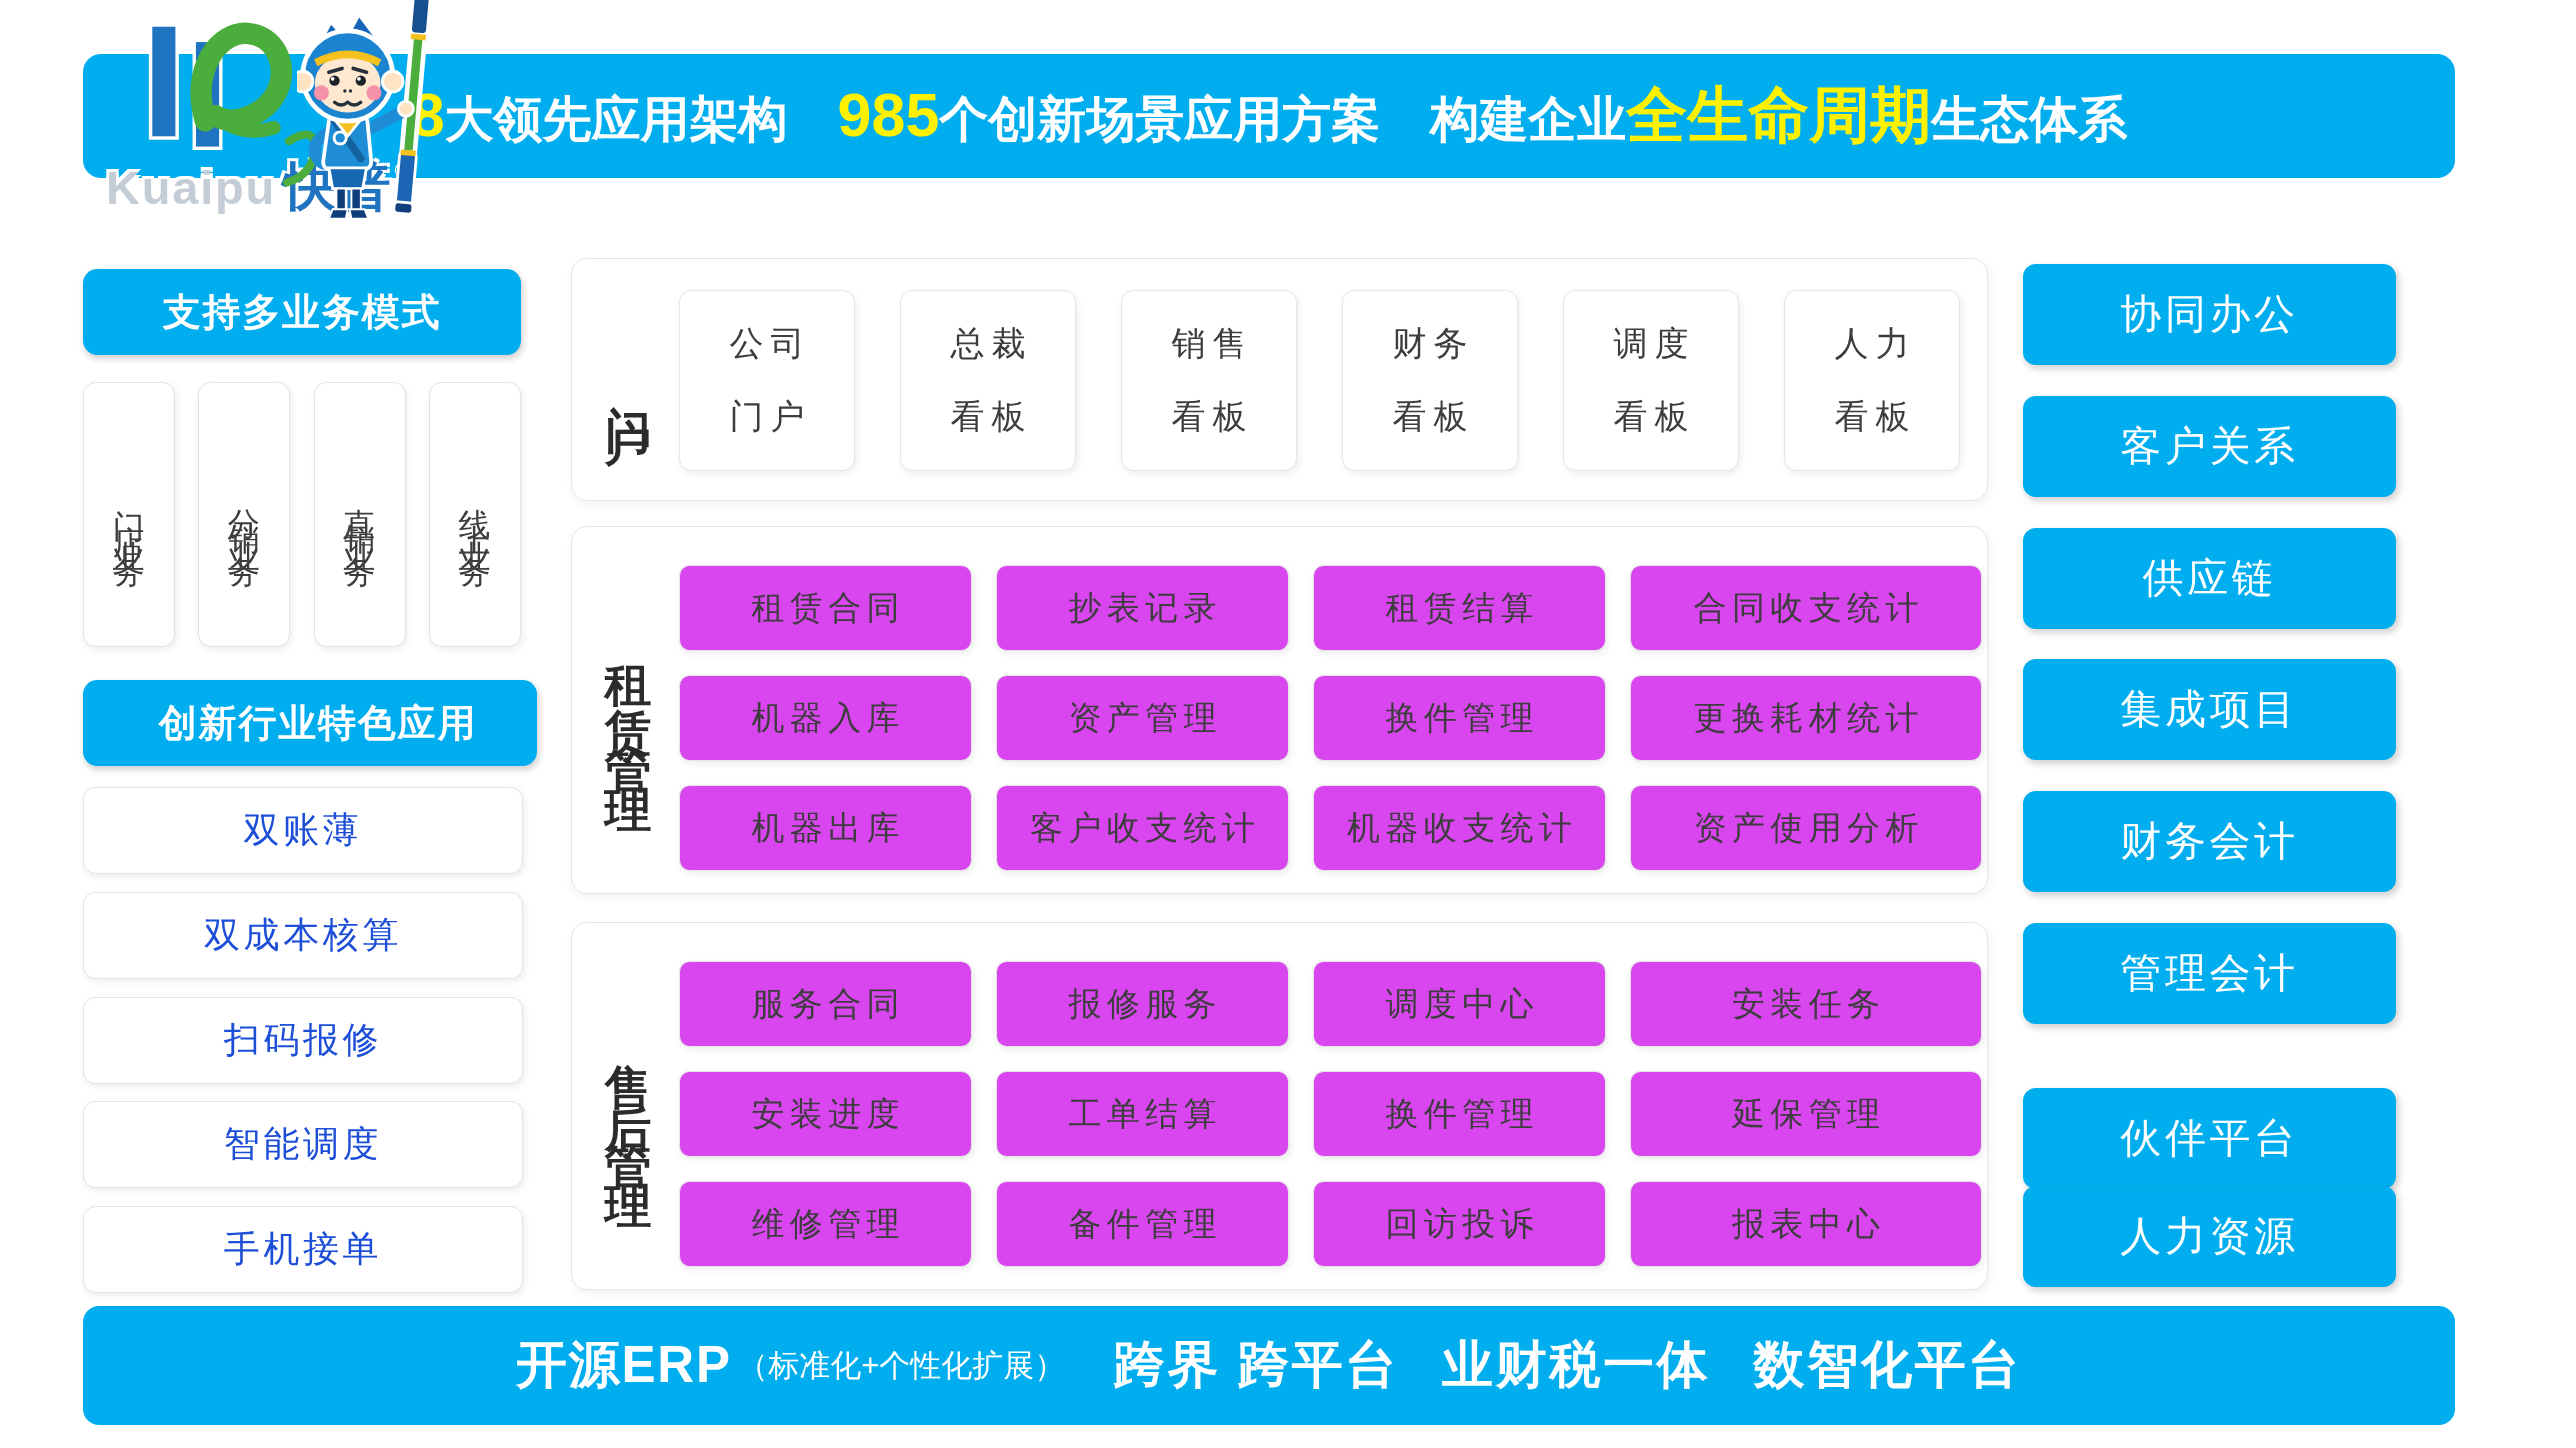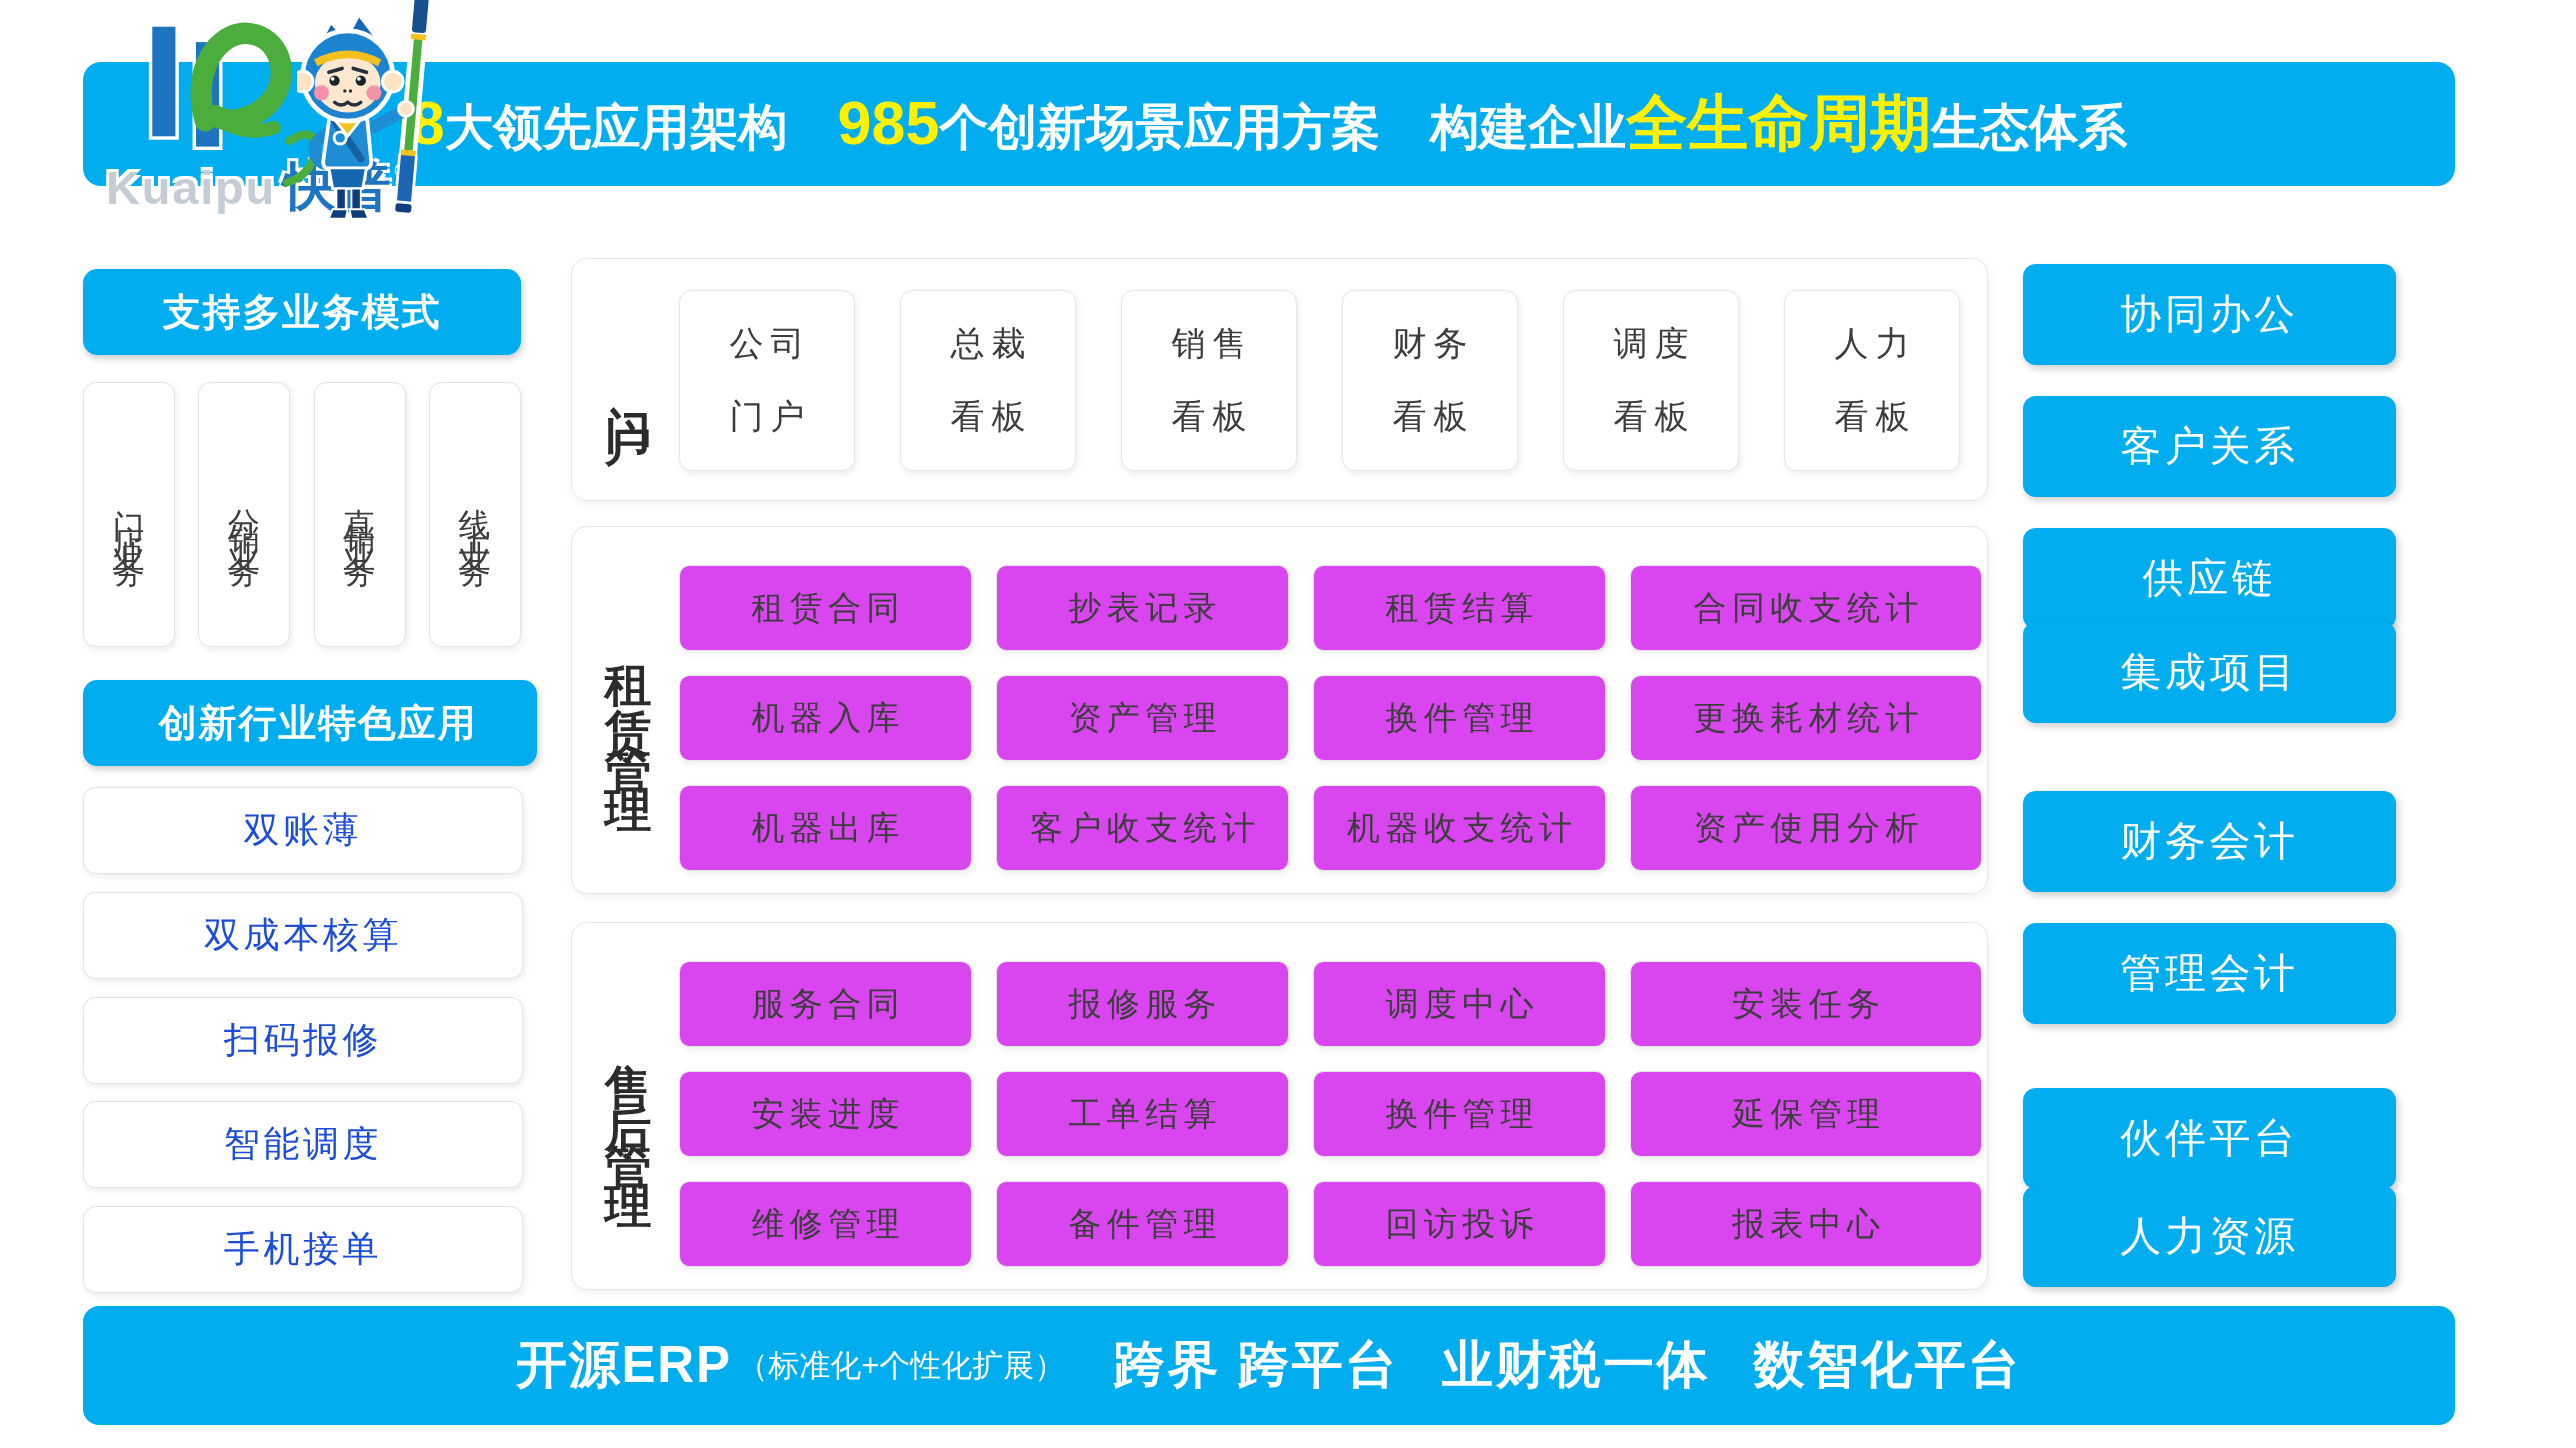--- a/index.html
+++ b/index.html
@@ -2,21 +2,21 @@
 <html style="font-size:14.4px"><head>
 <meta charset="utf-8">
 <style>
   html,body{margin:0;padding:0;background:#fff;}
   .page{position:relative;width:2576px;height:1449px;background:#ffffff;overflow:hidden;
         font-family:"Liberation Sans","DejaVu Sans",sans-serif;color:#3d3d3d;}
 
   
   .top-banner{position:absolute;left:83px;top:54px;width:2372px;height:124px;
               background:#00AEEF;border-radius:18px;display:flex;align-items:baseline;
-              justify-content:center;white-space:nowrap;margin-top:8px;}
+              justify-content:center;white-space:nowrap;}
   .top-banner .grp{margin:0 25px;align-self:center;}
   .bn-white{color:#ffffff;font-size:49px;font-weight:700;}
   .bn-num{color:#FFF100;font-size:61px;font-weight:700;}
   .bn-hl{color:#FFF100;font-size:61px;font-weight:700;}
 
   
   .logo-area{position:absolute;left:106px;top:0;width:487px;height:233px;z-index:5;}
   .kp-mark{position:absolute;left:31px;top:12.6px;width:171px;height:137px;}
   .wordmark{position:absolute;left:0px;top:152px;display:flex;align-items:baseline;}
   .wm-en{font-size:47px;font-weight:700;color:#C4CDD6;letter-spacing:1.8px;
@@ -251,21 +251,21 @@
       <div class="gcard">维修管理</div>
       <div class="gcard">备件管理</div>
       <div class="gcard">回访投诉</div>
       <div class="gcard">报表中心</div>
     </div>
   </div>
 
   <div class="rbtn" style="top:264px">协同办公</div>
   <div class="rbtn" style="top:396px">客户关系</div>
   <div class="rbtn" style="top:528px">供应链</div>
-  <div class="rbtn" style="top:622px">集成项目</div>
+  <div class="rbtn" style="top:659px">集成项目</div>
   <div class="rbtn" style="top:791px">财务会计</div>
   <div class="rbtn" style="top:923px">管理会计</div>
   <div class="rbtn" style="top:1088px">伙伴平台</div>
   <div class="rbtn" style="top:1186px">人力资源</div>
 
   <div class="bottom-banner">
     <span class="bb-title">开源ERP</span>
     <span class="bb-note">（标准化+个性化扩展）</span>
     <span class="bb-slogan">跨界 跨平台</span>
     <span class="bb-slogan">业财税一体</span>

